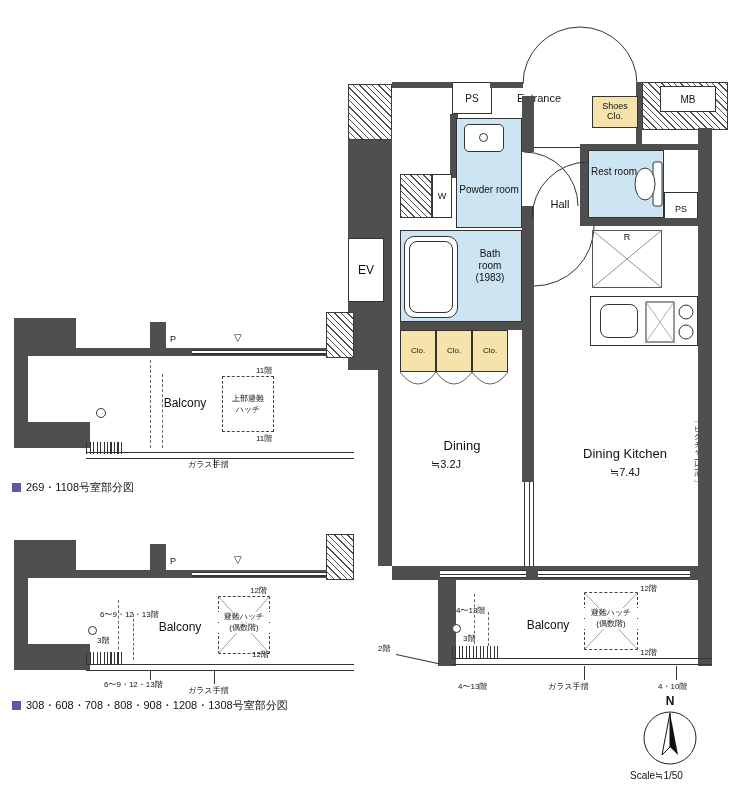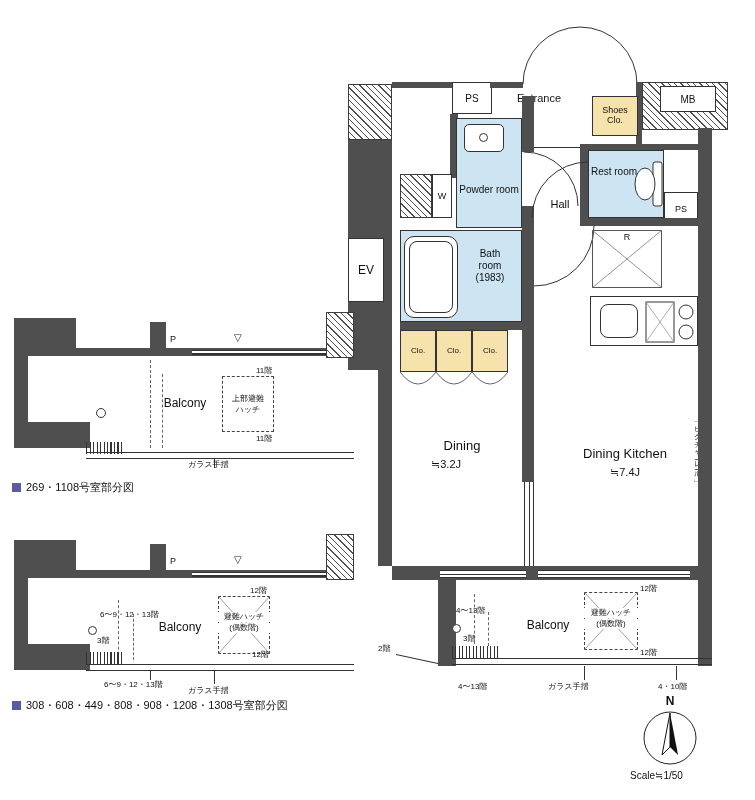--- a/index.html
+++ b/index.html
@@ -58,21 +58,21 @@
   <svg class="ic" style="left:523px;top:26px" width="114" height="58" viewBox="0 0 114 58">
     <path d="M0,58 A57,57 0 0 1 114,58" fill="none" stroke="#333" stroke-width="1"></path>
   </svg>
   <div class="hline" style="left:534px;top:147px;width:46px"></div>
   <div class="wall" style="left:636px;top:82px;width:6px;height:62px"></div>
   <div class="hatch" style="left:642px;top:82px;width:86px;height:48px"></div>
   <div class="whitebox f10" style="left:660px;top:86px;width:56px;height:26px">
     <span>MB</span>
   </div>
 
-  <div class="room yellow f9" style="left:592px;top:96px;width:46px;height:40px">Shoes Clo.</div>
+  <div class="room yellow f9" style="left:592px;top:96px;width:46px;height:32px">Shoes Clo.</div>
   <div class="wall" style="left:588px;top:144px;width:110px;height:6px"></div>
   <div class="wall" style="left:580px;top:144px;width:8px;height:82px"></div>
   <div class="room blue" style="left:588px;top:150px;width:76px;height:68px"></div>
   <div class="lbl c f10" style="left:588px;top:166px;width:52px">Rest room</div>
   <svg class="ic" style="left:634px;top:156px" width="32" height="56" viewBox="0 0 32 56">
     <rect x="19" y="6" width="9" height="44" rx="2" fill="#fff" stroke="#333"></rect>
     <ellipse cx="11" cy="28" rx="10" ry="16" fill="#fff" stroke="#333"></ellipse>
   </svg>
   <div class="whitebox f9" style="left:664px;top:192px;width:34px;height:34px">
     <span>PS</span>
@@ -222,21 +222,21 @@
   <div class="lbl f8" style="left:250px;top:586px">12階</div>
   <div class="lbl f8" style="left:252px;top:650px">12階</div>
   <div class="vhatch" style="left:86px;top:652px;width:38px;height:12px"></div>
   <div class="rail" style="left:86px;top:664px;width:268px;height:7px"></div>
   <div class="vline" style="left:150px;top:671px;height:9px"></div>
   <div class="lbl f8" style="left:104px;top:680px">6〜9・12・13階</div>
   <div class="vline" style="left:214px;top:671px;height:13px"></div>
   <div class="lbl f8" style="left:188px;top:686px">ガラス手摺</div>
   <div class="caption" style="left:12px;top:698px">
     <span class="sq"></span>
-    <span>308・608・449・808・908・1208・1308号室部分図</span>
+    <span>308・608・708・808・908・1208・1308号室部分図</span>
   </div>
 
   <div class="lbl c f12" style="left:654px;top:694px;width:32px;font-weight:bold">N</div>
   <svg class="ic" style="left:642px;top:710px" width="56" height="56" viewBox="0 0 56 56">
     <circle cx="28" cy="28" r="26" fill="none" stroke="#222" stroke-width="1"></circle>
     <polygon points="28,3 36,45 28,37" fill="#111"></polygon>
     <polygon points="28,3 20,45 28,37" fill="#fff" stroke="#111" stroke-width="1"></polygon>
   </svg>
   <div class="lbl f10" style="left:630px;top:770px">Scale≒1/50</div>
 

